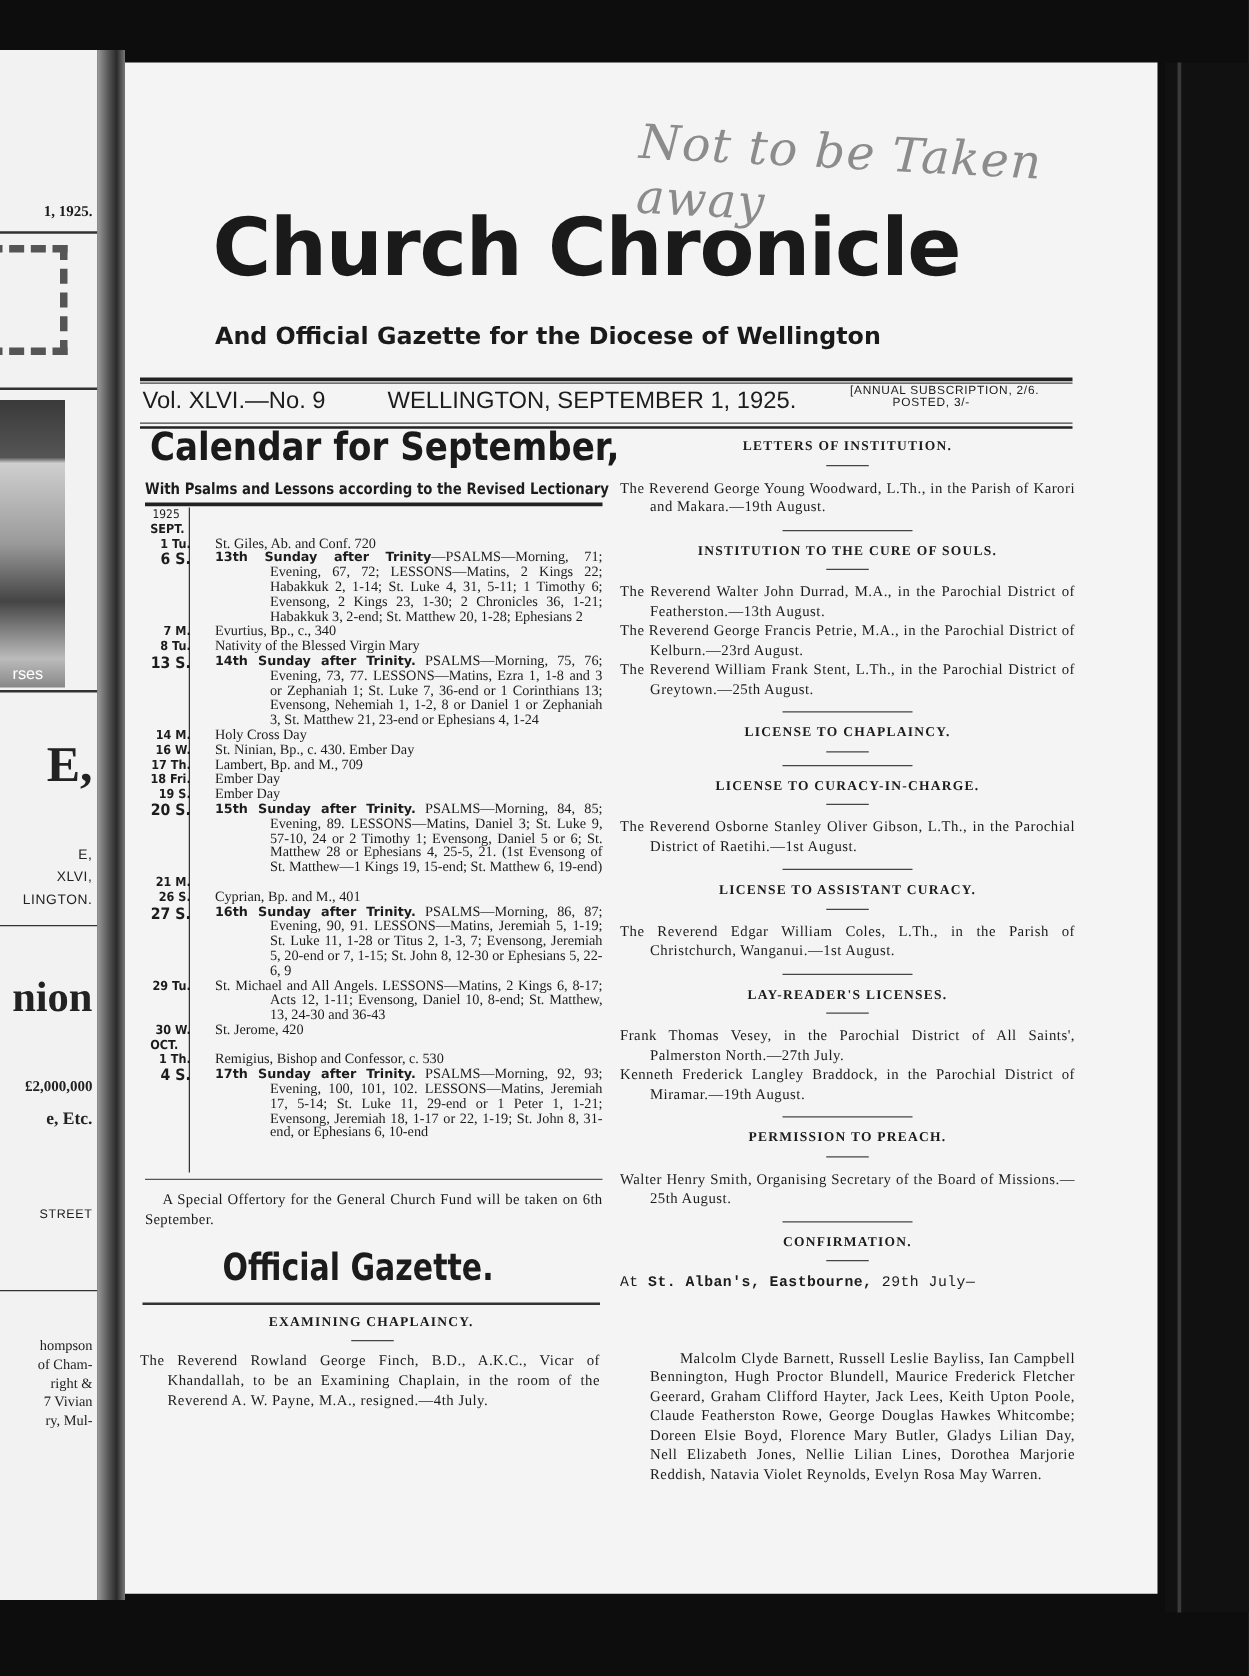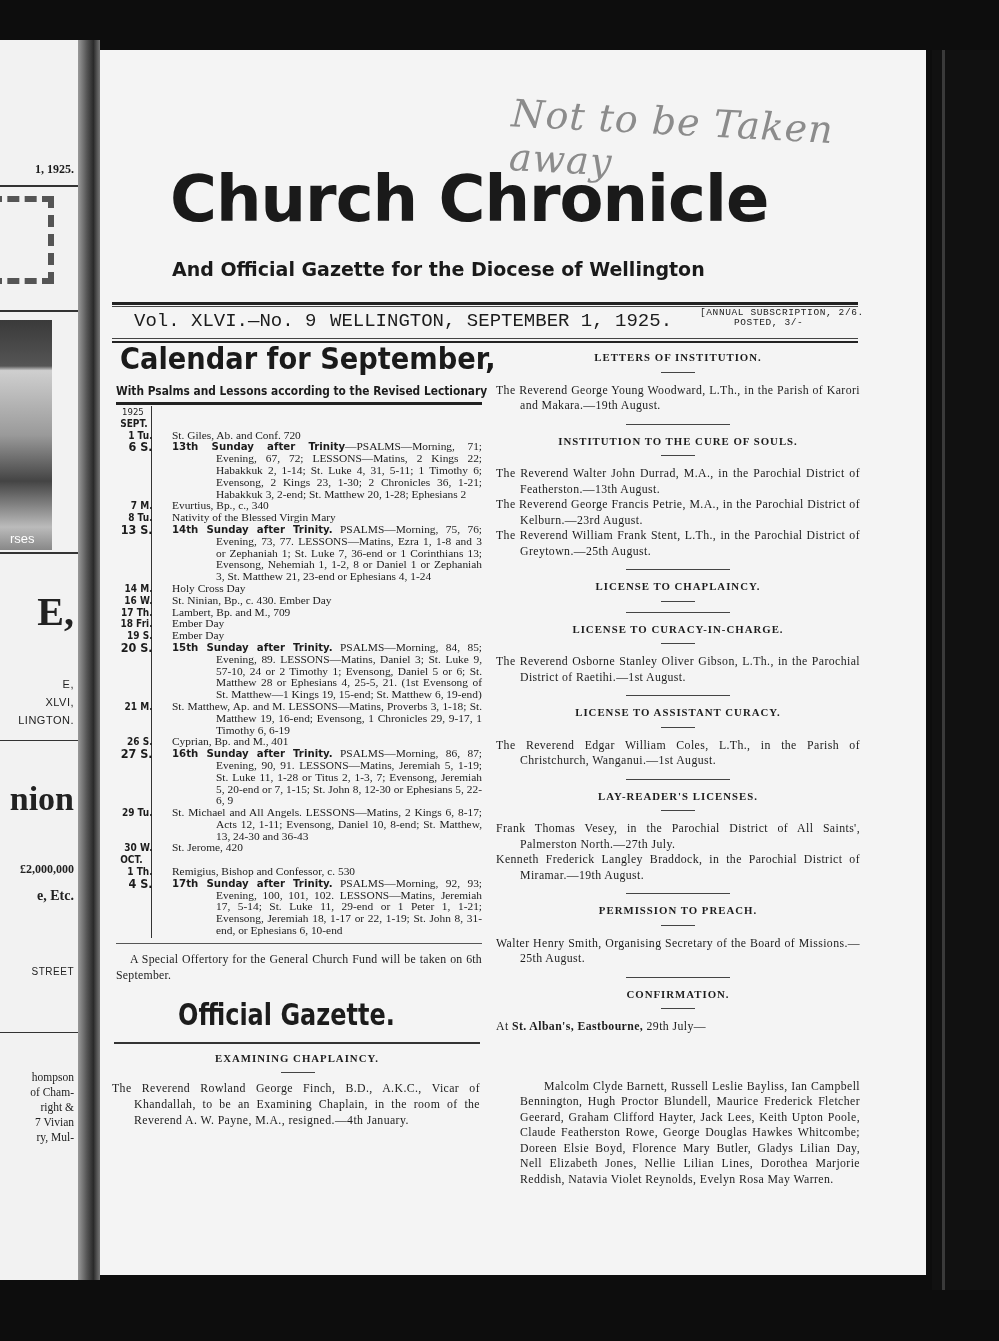--- a/index.html
+++ b/index.html
@@ -27,21 +27,21 @@
   .right-strip { position: absolute; left: 932px; top: 50px; width: 67px; height: 1240px; background: #111; }
   .right-strip .edge { position: absolute; left: 10px; top: 0; width: 3px; height: 100%; background: #3a3a3a; }
 
   
   .page { position: absolute; left: 100px; top: 50px; width: 826px; height: 1225px; background: #f4f4f4; }
   .handwriting { position: absolute; left: 410px; top: 52px; font-family: "DejaVu Serif", serif; font-style: italic; font-size: 38px; color: #8c8c8c; transform: rotate(3deg); letter-spacing: 1px; }
   .masthead-title { position: absolute; left: 70px; top: 112px; width: 640px; font-family: "DejaVu Sans", sans-serif; font-weight: bold; font-size: 64px; letter-spacing: -1px; color: #1a1a1a; }
   .masthead-sub { position: absolute; left: 72px; top: 208px; font-family: "DejaVu Sans", sans-serif; font-weight: bold; font-size: 19px; color: #1a1a1a; }
 
   .rule-double-top { position: absolute; left: 12px; top: 252px; width: 746px; height: 5px; border-top: 3px solid #222; border-bottom: 1px solid #444; }
-  .dateline { position: absolute; left: 14px; top: 260px; width: 746px; height: 26px; font-family: Liberation Mono, monospace; font-size: 19px; white-space: nowrap; margin-left: 20px; }
+  .dateline { position: absolute; left: 14px; top: 260px; width: 746px; height: 26px; font-family: Liberation Sans, sans-serif; font-size: 19px; white-space: nowrap; }
   .dateline .vol { position: absolute; left: 0; top: 0; }
   .dateline .place { position: absolute; left: 196px; top: 0; }
   .dateline .sub { position: absolute; left: 566px; top: -2px; font-size: 9.5px; line-height: 10px; letter-spacing: 0.6px; }
   .dateline .sub .l2 { display: block; padding-left: 34px; }
   .rule-double-bot { position: absolute; left: 12px; top: 288px; width: 746px; height: 5px; border-top: 1px solid #444; border-bottom: 2px solid #222; }
 
   
   .cal-title { position: absolute; left: 20px; top: 290px; font-family: "DejaVu Sans", sans-serif; font-weight: bold; font-size: 31px; transform: scaleX(0.88); transform-origin: left; white-space: nowrap; color: #1a1a1a; }
   .cal-subtitle { position: absolute; left: 16px; top: 333px; font-family: "DejaVu Sans", sans-serif; font-weight: bold; font-size: 12.5px; transform: scaleX(0.85); transform-origin: left; white-space: nowrap; }
   .cal-rule { position: absolute; left: 16px; top: 352px; width: 366px; height: 3px; background: #222; }
@@ -66,21 +66,21 @@
   .exam-rule { position: absolute; left: 181px; top: 1022px; }
   .exam-body { position: absolute; left: 12px; top: 1030px; width: 368px; font-family: "Liberation Serif", serif; font-size: 11.8px; line-height: 16px; letter-spacing: 0.4px; }
   .hang-para { padding-left: 22px; text-indent: -22px; text-align: justify; }
 
   
   .rcol { position: absolute; left: 396px; top: 300px; width: 364px; font-family: "Liberation Serif", serif; font-size: 11.8px; line-height: 15.5px; letter-spacing: 0.4px; }
   .sec-head { text-align: center; font-weight: bold; font-size: 10.8px; letter-spacing: 1px; margin-top: 0; }
   .sec-short { height: 1px; background: #444; width: 34px; margin: 6px auto 10px; }
   .sec-long { height: 1px; background: #444; width: 104px; margin: 10px auto 9px; }
   .entry { padding-left: 24px; text-indent: -24px; text-align: justify; }
-  .conf-intro { margin-top: 0; }
+  .conf-intro { margin-top: 0; font-family: Liberation Mono, monospace; }
   .conf-intro b { font-weight: bold; }
   .conf-names { padding-left: 24px; text-align: justify; text-indent: 24px; margin-top: 44px; }
 </style>
 </head>
 <body>
 
 <div class="left-page">
   <div class="lp-date">1, 1925.</div>
   <div class="lp-rule" style="top:145px"></div>
   <div class="lp-box" style="top:156px"></div>
@@ -201,23 +201,20 @@
         </span>
       </div>
       <div class="cal-row">
         <span class="cal-day sunday">20 S.</span>
         <span class="cal-entry">
           <span class="hang"><b>15th Sunday after Trinity.</b><span> PSALMS—Morning, 84, 85; Evening, 89. LESSONS—Matins, Daniel 3; St. Luke 9, 57-10, 24 or 2 Timothy 1; Evensong, Daniel 5 or 6; St. Matthew 28 or Ephesians 4, 25-5, 21. (1st Evensong of St. Matthew—1 Kings 19, 15-end; St. Matthew 6, 19-end)</span></span>
         </span>
       </div>
       <div class="cal-row">
         <span class="cal-day">21 M.</span>
-        <span class="cal-entry">
-          <span class="hang"><span>St. Matthew, Ap. and M.  LESSONS—Matins, Proverbs 3, 1-18; St. Matthew 19, 16-end; Evensong, 1 Chronicles 29, 9-17, 1 Timothy 6, 6-19</span></span>
-        </span>
       </div>
       <div class="cal-row">
         <span class="cal-day">26 S.</span>
         <span class="cal-entry">
           <span class="hang"><span>Cyprian, Bp. and M., 401</span></span>
         </span>
       </div>
       <div class="cal-row">
         <span class="cal-day sunday">27 S.</span>
         <span class="cal-entry">
@@ -257,21 +254,21 @@
   <div class="cal-bottom-rule"></div>
   <div class="offertory">A Special Offertory for the General Church Fund will be taken on 6th September.</div>
 
   <div class="gazette-title">Official Gazette.</div>
   <div class="gazette-rule"></div>
   <div class="exam-head">EXAMINING CHAPLAINCY.</div>
   <div class="exam-rule">
       <div class="short-rule"></div>
     </div>
   <div class="exam-body">
-    <div class="hang-para">The Reverend Rowland George Finch, B.D., A.K.C., Vicar of Khandallah, to be an Examining Chaplain, in the room of the Reverend A. W. Payne, M.A., resigned.—4th January.</div>
+    <div class="hang-para">The Reverend Rowland George Finch, B.D., A.K.C., Vicar of Khandallah, to be an Examining Chaplain, in the room of the Reverend A. W. Payne, M.A., resigned.—4th July.</div>
   </div>
 
   <div class="rcol" id="rcol">
       <div class="sec-head">LETTERS OF INSTITUTION.</div>
       <div class="sec-short"></div>
       <div class="entry">The Reverend George Young Woodward, L.Th., in the Parish of Karori and Makara.—19th August.</div>
       <div class="sec-long"></div>
       <div class="sec-head">INSTITUTION TO THE CURE OF SOULS.</div>
       <div class="sec-short"></div>
       <div class="entry">The Reverend Walter John Durrad, M.A., in the Parochial District of Featherston.—13th August.</div>

